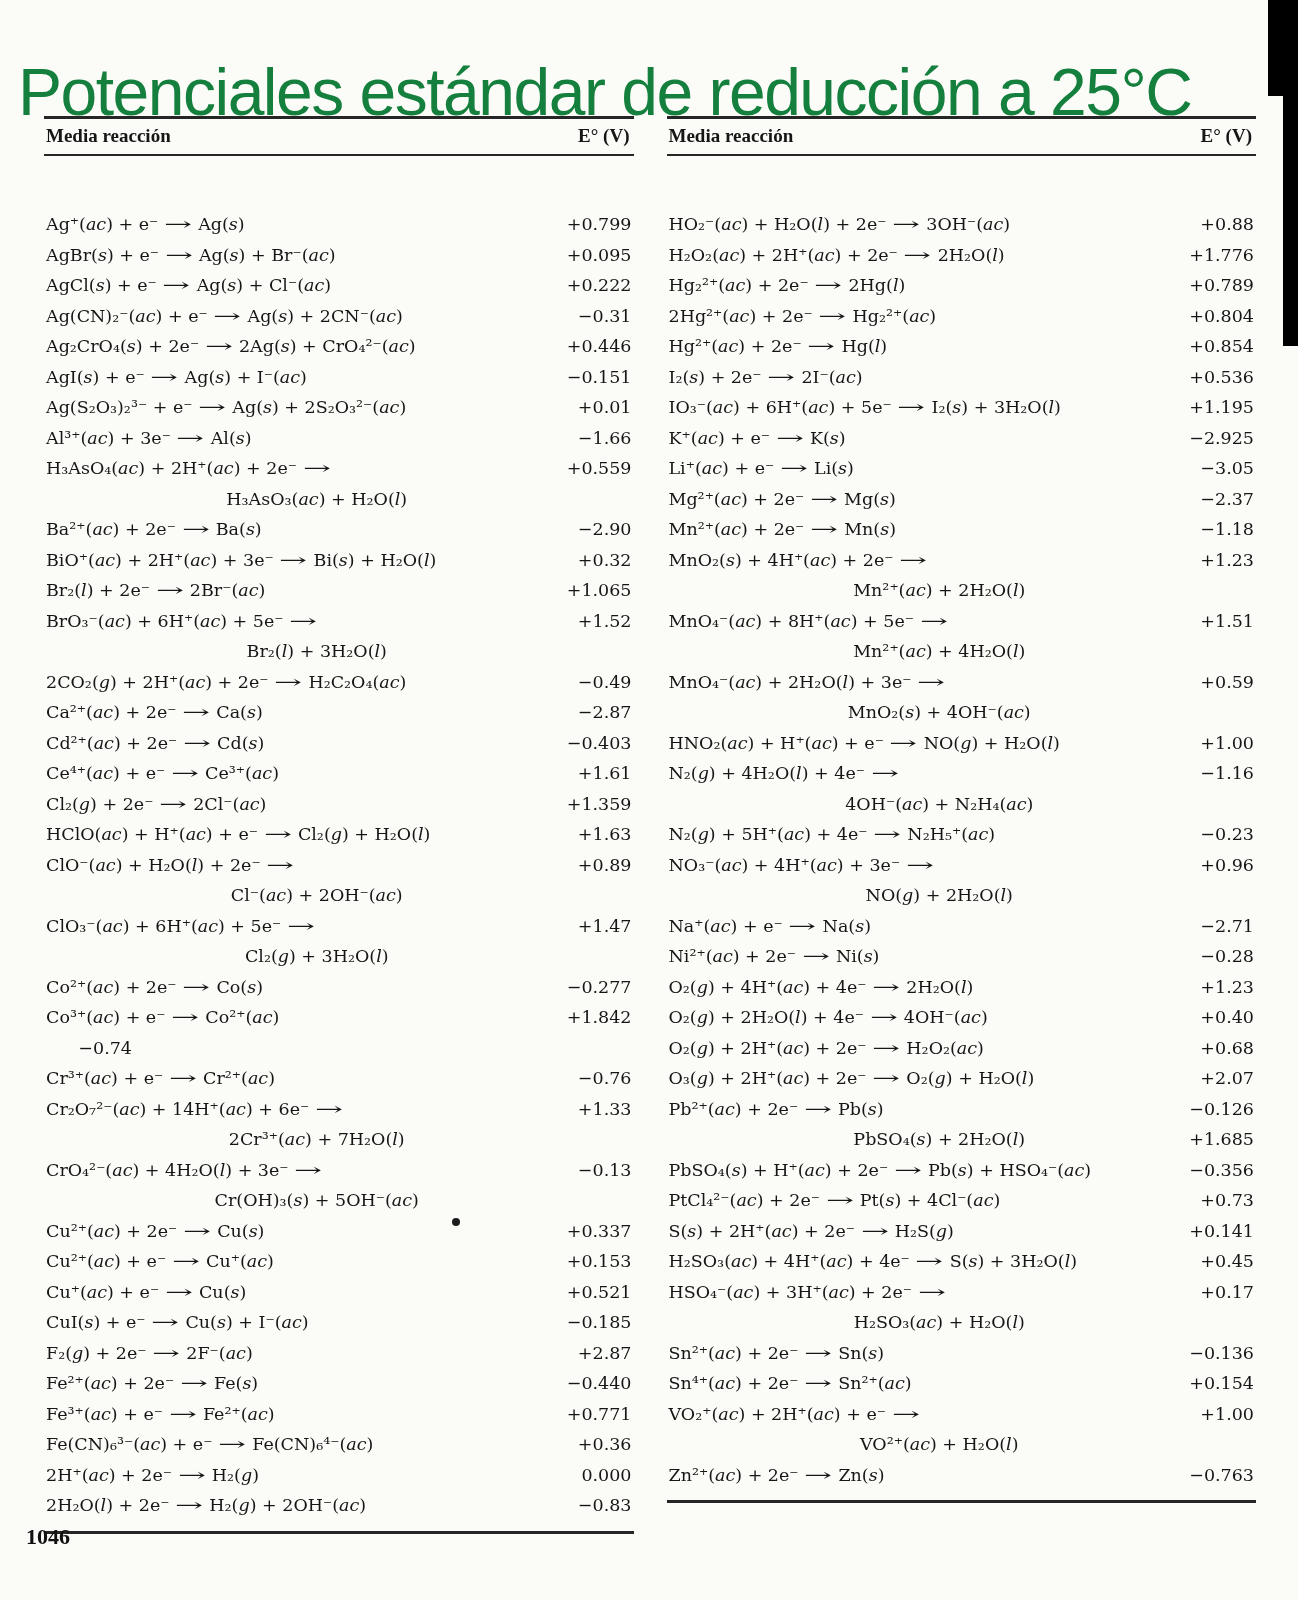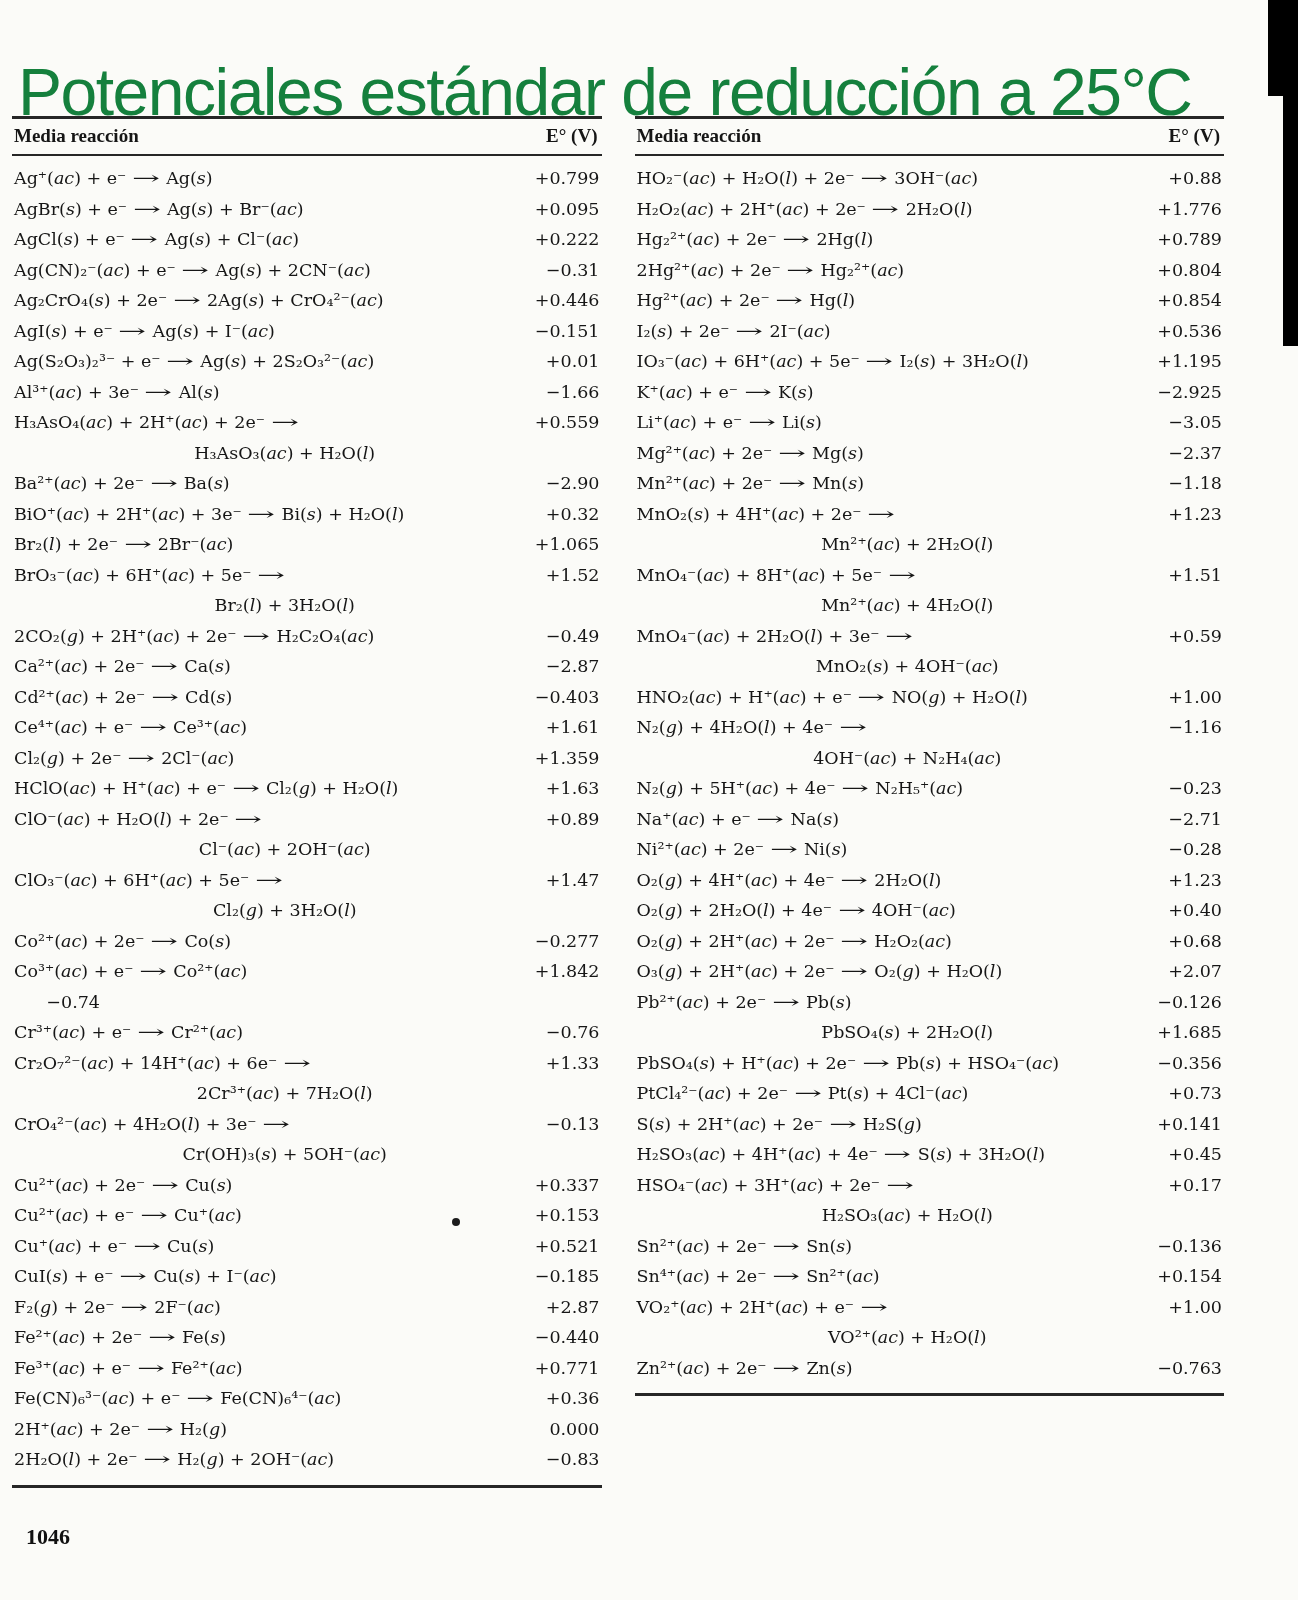--- a/index.html
+++ b/index.html
@@ -24,41 +24,42 @@
     font-family:"Liberation Sans","DejaVu Sans",sans-serif;
     font-weight:400;
     font-size:66px;
     letter-spacing:-1.5px;
     color:#15803d;
     white-space:nowrap;
   }
   .tables{
     position:absolute;
     top:116px;
-    left:12px;
+    left:44px;
     width:1212px;
     display:flex;
     gap:33px;
   }
   .tbl{flex:1;min-width:0;}
   .thead{
     display:flex;
     justify-content:space-between;
     align-items:baseline;
     border-top:3px solid #262626;
     border-bottom:2px solid #262626;
     padding:6px 2px 7px 2px;
     font-family:"Liberation Serif","DejaVu Serif",serif;
     font-size:19px;
     font-weight:bold;
   }
   .pot-label{padding-right:2px;}
   .rows{
     border-bottom:3px solid #262626;
     padding:7px 0 10px 2px;
+    margin-top:46px;
   }
   .row{display:flex;align-items:flex-start;}
   .reaction{flex:1;min-width:0;}
   .rline{
     font-size:17.5px;
     line-height:30.5px;
     white-space:nowrap;
   }
   .rline.cont{padding-left:42px;text-align:center;}
   .eval{
@@ -449,20 +450,27 @@
             <div class="eval">−1.16</div>
           </div>
           <div class="row">
             <div class="reaction">
               <div class="rline">N₂(<i>g</i>) + 5H⁺(<i>ac</i>) + 4e⁻ <span class="arw">→</span> N₂H₅⁺(<i>ac</i>)</div>
             </div>
             <div class="eval">−0.23</div>
           </div>
           <div class="row">
             <div class="reaction">
+              <div class="rline">NO₃⁻(<i>ac</i>) + 4H⁺(<i>ac</i>) + 3e⁻ <span class="arw">→</span></div>
+              <div class="rline cont">NO(<i>g</i>) + 2H₂O(<i>l</i>)</div>
+            </div>
+            <div class="eval">+0.96</div>
+          </div>
+          <div class="row">
+            <div class="reaction">
               <div class="rline">Na⁺(<i>ac</i>) + e⁻ <span class="arw">→</span> Na(<i>s</i>)</div>
             </div>
             <div class="eval">−2.71</div>
           </div>
           <div class="row">
             <div class="reaction">
               <div class="rline">Ni²⁺(<i>ac</i>) + 2e⁻ <span class="arw">→</span> Ni(<i>s</i>)</div>
             </div>
             <div class="eval">−0.28</div>
           </div>

